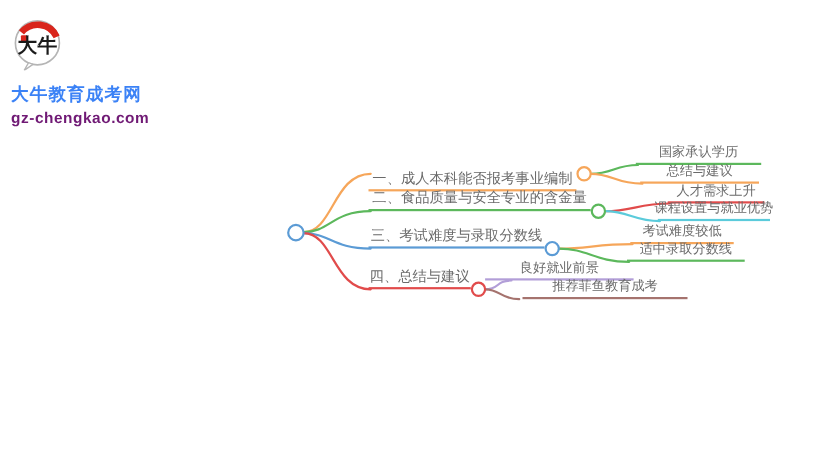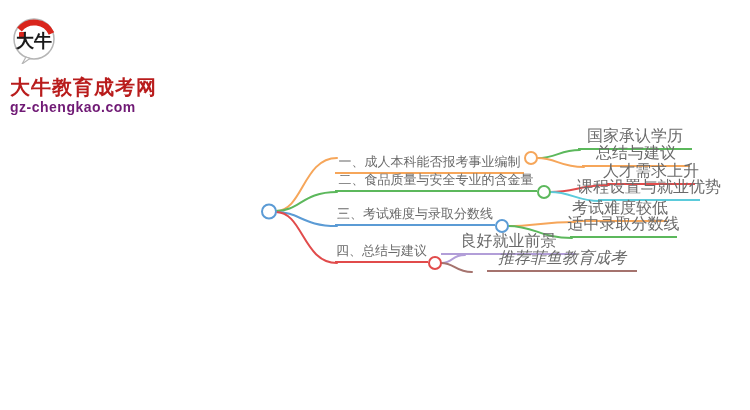--- a/index.html
+++ b/index.html
@@ -2,34 +2,34 @@
 <html><head>
 <meta charset="utf-8">
 <style>
   * { margin: 0; padding: 0; box-sizing: border-box; }
   html, body { width: 750px; height: 410px; background: #ffffff; overflow: hidden; }
   body { font-family: "Liberation Sans", "DejaVu Sans", sans-serif; position: relative; }
 
   
   .logo { position: absolute; left: 10px; top: 14px; display: flex; align-items: flex-start; gap: 8px; cursor: pointer; flex-direction: column; }
   .logo-text { display: flex; flex-direction: column; padding-top: 4px; }
-  .logo-title { font-size: 20px; font-weight: bold; color: #b91c1c; letter-spacing: 1px; line-height: 22px; }
+  .logo-title { font-size: 16px; font-weight: bold; color: #3b82f6; letter-spacing: 1px; line-height: 22px; }
   .logo-domain { font-size: 14px; font-weight: bold; color: #701a75; letter-spacing: 0.5px; line-height: 18px; }
 
   
   .map { position: absolute; left: 0; top: 0; width: 750px; height: 410px; }
   svg.wires { position: absolute; left: 0; top: 0; }
   .wire { fill: none; stroke: var(--c); stroke-width: 2; stroke-linecap: round; }
   .dot { fill: #ffffff; stroke: var(--c); stroke-width: 2; }
 
   .label { position: absolute; display: flex; align-items: flex-end; justify-content: center;
            color: #6a6a6a; white-space: nowrap; border-bottom: 2px solid var(--c); padding-bottom: 1px; }
   .lvl0 { font-size: 13px; }
   .lvl1 { font-size: 13px; }
-  .lvl2 { font-size: 16px; }
+  .lvl2 { font-size: 12px; }
 </style>
 </head>
 <body>
 
 <div class="logo">
   <svg width="48" height="50" viewBox="0 0 48 50">
     <circle cx="24" cy="25" r="20" fill="#ffffff" stroke="#b5b5b5" stroke-width="1.5"></circle>
     <path d="M16 43 L12 50 L20 44.5 Z" fill="#ffffff" stroke="#b5b5b5" stroke-width="1.2"></path>
     <path d="M9.5 15.5 A19 19 0 0 1 41.5 19.5" stroke="#D9251C" stroke-width="6" fill="none"></path>
     <rect x="9" y="18" width="5.5" height="6.5" rx="1" fill="#D9251C"></rect>
@@ -78,14 +78,14 @@
   <div class="label lvl2" style="left: 578px; top: 134px; width: 114px; height: 16px; --c: #5CB85C;">国家承认学历</div>
   <div class="label lvl2" style="left: 582px; top: 151px; width: 108px; height: 16px; --c: #F6A65A;">总结与建议</div>
 
   <div class="label lvl2" style="left: 607px; top: 169px; width: 88px; height: 16px; --c: #E14B4B;">人才需求上升</div>
   <div class="label lvl2" style="left: 598px; top: 185px; width: 102px; height: 16px; --c: #5BCBDB;">课程设置与就业优势</div>
 
   <div class="label lvl2" style="left: 573px; top: 206px; width: 94px; height: 16px; --c: #F6A65A;">考试难度较低</div>
   <div class="label lvl2" style="left: 570px; top: 222px; width: 107px; height: 16px; --c: #5CB85C;">适中录取分数线</div>
 
   <div class="label lvl2" style="left: 441px; top: 239px; width: 135px; height: 16px; --c: #B29ED8;">良好就业前景</div>
-  <div class="label lvl2" style="left: 487px; top: 256px; width: 150px; height: 16px; font-style: italic; --c: #A5736E;">推荐菲鱼教育成考</div>
+  <div class="label lvl2" style="left: 475px; top: 256px; width: 150px; height: 16px; --c: #A5736E;">推荐菲鱼教育成考</div>
 </div>
 
 </body></html>

